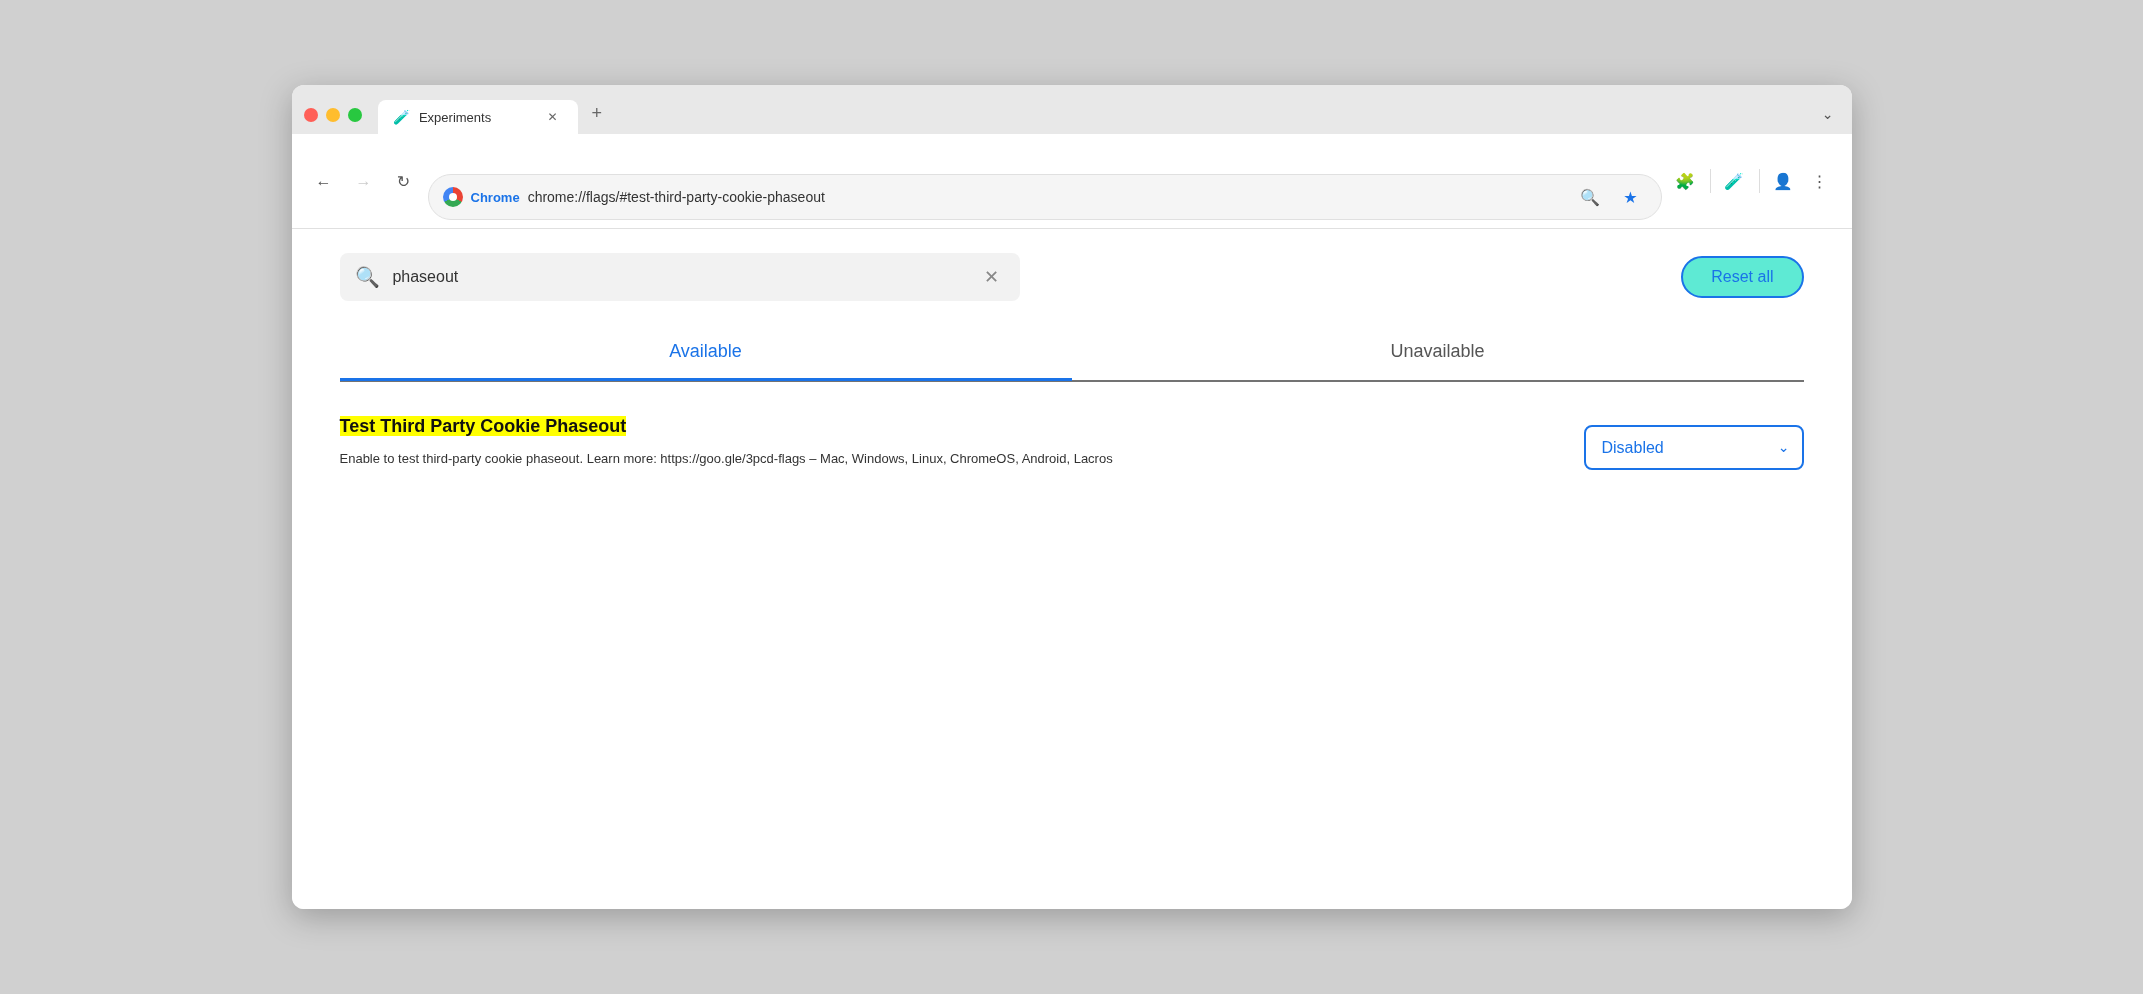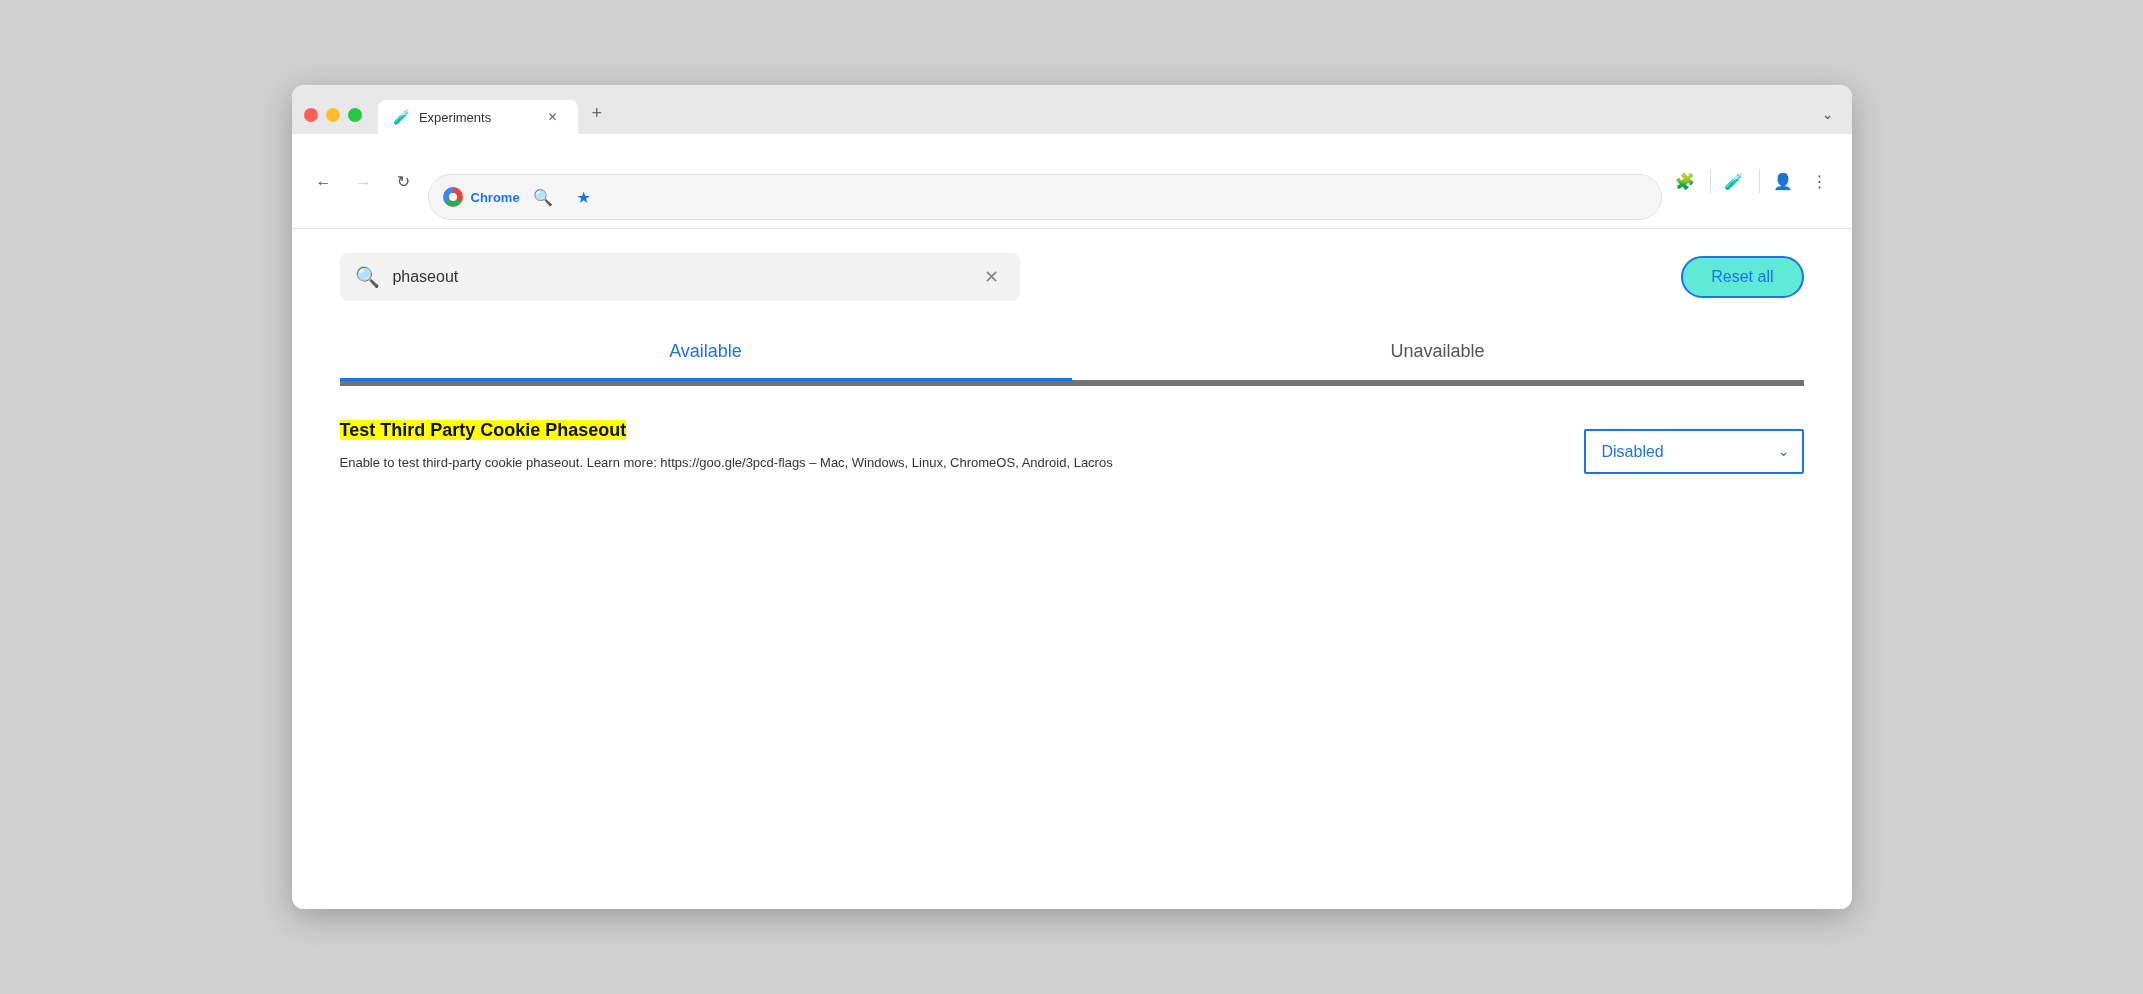--- a/index.html
+++ b/index.html
@@ -248,21 +248,21 @@
       color: #1a73e8;
       font-size: 16px;
       font-weight: 500;
       padding: 10px 28px;
       border-radius: 24px;
       cursor: pointer;
     }
     
     .tabs-bar {
       display: flex;
-      border-bottom: 6px solid #737373;
+      border-bottom: 2px solid #737373;
       margin-top: 24px;
     }
     .tab-item {
       flex: 1;
       text-align: center;
       padding: 16px;
       font-size: 18px;
       cursor: pointer;
       color: #555;
       border-bottom: 3px solid transparent;
@@ -314,21 +314,21 @@
       align-items: flex-start;
       padding-top: 4px;
     }
     .select-wrapper {
       width: 100%;
       position: relative;
     }
     .select-wrapper select {
       width: 100%;
       border: 2px solid #1a73e8;
-      border-radius: 2px;
+      border-radius: 8px;
       padding: 12px 40px 12px 16px;
       font-size: 16px;
       color: #1a73e8;
       background: white;
       cursor: pointer;
       appearance: none;
       outline: none;
     }
     .select-chevron {
       position: absolute;
@@ -365,20 +365,21 @@
   <div class="toolbar">
     <button class="nav-btn" title="Back">←</button>
     <button class="nav-btn disabled" title="Forward">→</button>
     <button class="nav-btn" title="Reload">↻</button>
 
     <div class="address-bar">
       <div class="chrome-logo">
         <div class="chrome-logo-inner"></div>
       </div>
       <span class="chrome-label">Chrome</span>
+      <span class="url-text">chrome://flags/#test-third-party-cookie-phaseout</span>
       <button class="toolbar-icon-btn">🔍</button>
       <button class="toolbar-icon-btn star-icon">★</button>
     </div>
 
     <div class="toolbar-icons">
       <button class="toolbar-icon-btn">🧩</button>
       <div class="divider-v"></div>
       <button class="toolbar-icon-btn">🧪</button>
       <div class="divider-v"></div>
       <button class="toolbar-icon-btn">👤</button>

